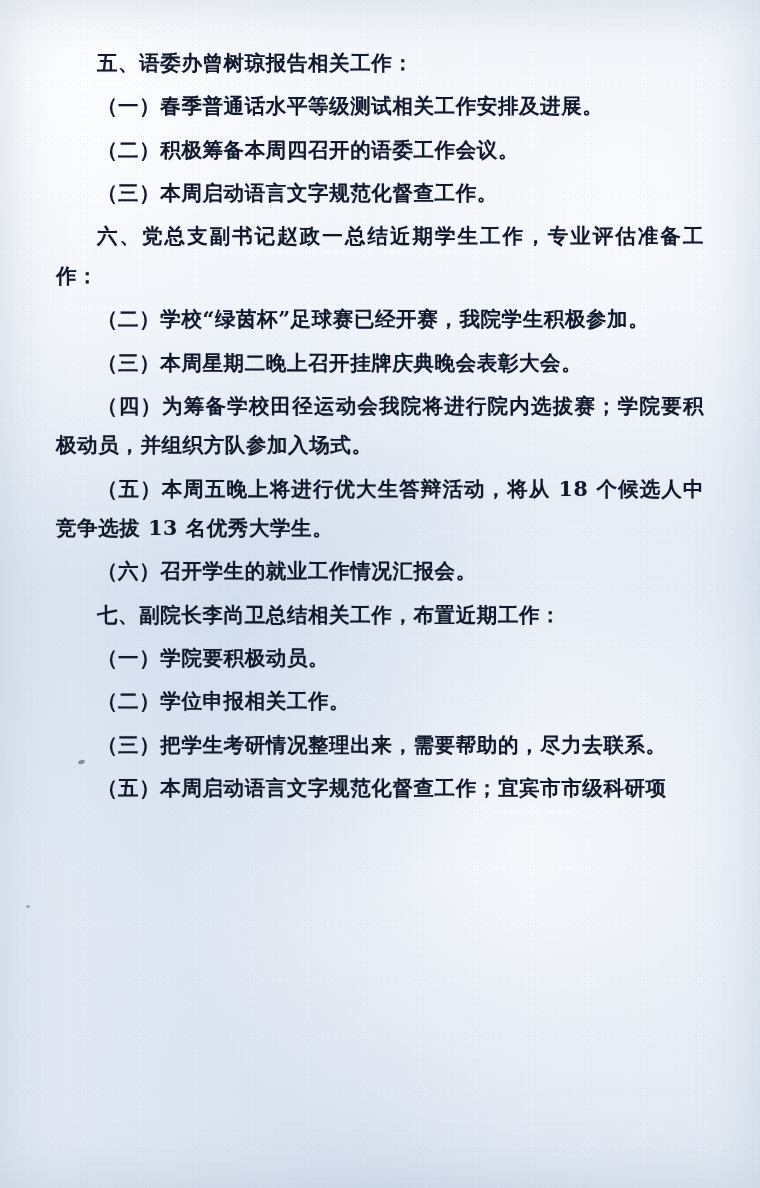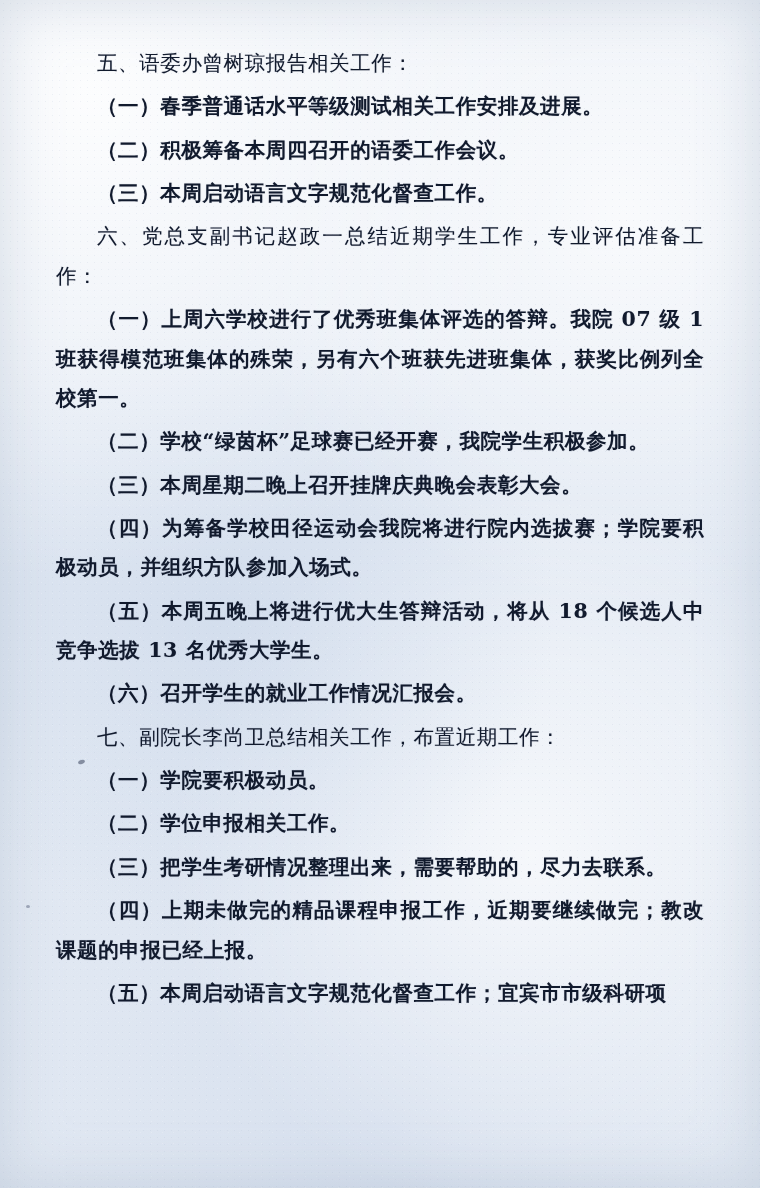--- a/index.html
+++ b/index.html
@@ -65,21 +65,21 @@
     text-justify: inter-ideograph;
     margin: 0 0 4px 0;
     text-indent: 2em;
     font-family: "DejaVu Serif", "Liberation Serif", serif;
     font-weight: 700;
     color: #111a2d;
     text-shadow: 0 0 1px rgba(30,40,70,0.25);
   }
 
   .para.heading {
-    font-weight: 400;
+    font-weight: 700;
   }
 
   
   .ink-mark {
     position: absolute;
     left: 78px;
     top: 760px;
     width: 7px;
     height: 4px;
     border-radius: 50%;
@@ -104,26 +104,24 @@
   <div class="edge-shadow"></div>
   <div class="ink-mark"></div>
   <div class="ink-mark2"></div>
 
   <div class="content">
     <p class="para heading">五、语委办曾树琼报告相关工作：</p>
     <p class="para">（一）春季普通话水平等级测试相关工作安排及进展。</p>
     <p class="para">（二）积极筹备本周四召开的语委工作会议。</p>
     <p class="para">（三）本周启动语言文字规范化督查工作。</p>
     <p class="para heading">六、党总支副书记赵政一总结近期学生工作，专业评估准备工作：</p>
-    <p class="para">（一）上周六学校进行了优秀班集体评选的答辩。我院 07 级 1 班获得模范班集体的殊荣，另有六个班获先进班集体，获奖比例列全校第一。</p>
     <p class="para">（二）学校“绿茵杯”足球赛已经开赛，我院学生积极参加。</p>
     <p class="para">（三）本周星期二晚上召开挂牌庆典晚会表彰大会。</p>
     <p class="para">（四）为筹备学校田径运动会我院将进行院内选拔赛；学院要积极动员，并组织方队参加入场式。</p>
     <p class="para">（五）本周五晚上将进行优大生答辩活动，将从 18 个候选人中竞争选拔 13 名优秀大学生。</p>
     <p class="para">（六）召开学生的就业工作情况汇报会。</p>
     <p class="para heading">七、副院长李尚卫总结相关工作，布置近期工作：</p>
     <p class="para">（一）学院要积极动员。</p>
     <p class="para">（二）学位申报相关工作。</p>
     <p class="para">（三）把学生考研情况整理出来，需要帮助的，尽力去联系。</p>
-    <p class="para">（四）上期未做完的精品课程申报工作，近期要继续做完；教改课题的申报已经上报。</p>
     <p class="para">（五）本周启动语言文字规范化督查工作；宜宾市市级科研项</p>
   </div>
 </div>
 
 </body></html>

